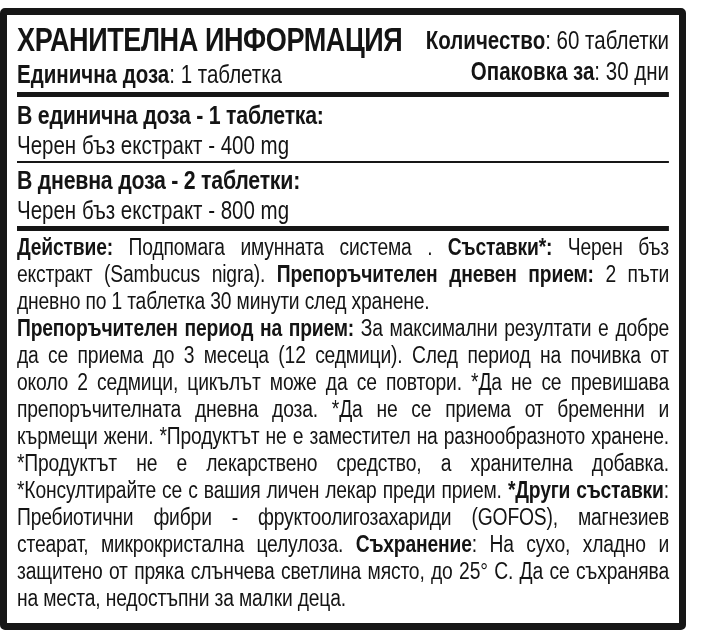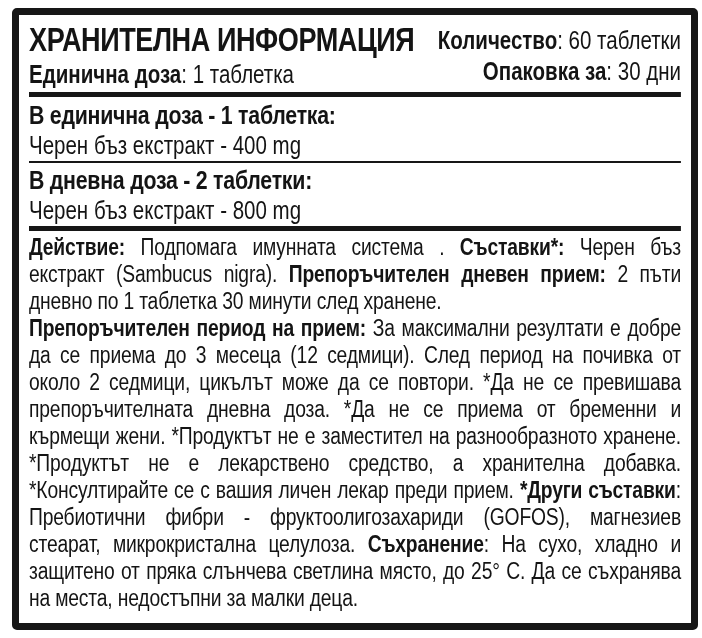--- a/index.html
+++ b/index.html
@@ -10,21 +10,21 @@
     color: #141414;
   }
   .page {
     width: 702px;
     height: 638px;
     background: #ffffff;
     position: relative;
   }
   .label {
     position: absolute;
-    left: 12px;
+    left: 0;
     top: 8px;
     width: 686px;
     height: 622px;
     box-sizing: border-box;
     border: 7px solid #161616;
     border-radius: 5px;
     background: #ffffff;
     overflow: hidden;
   }
   .inner {

